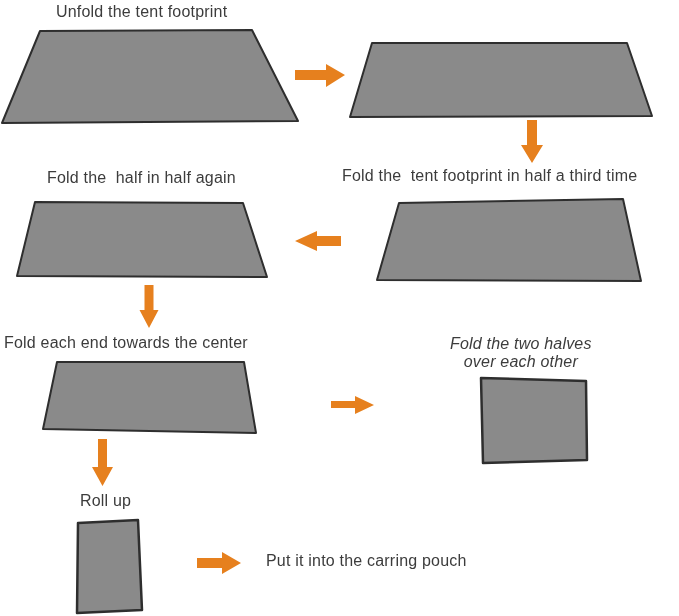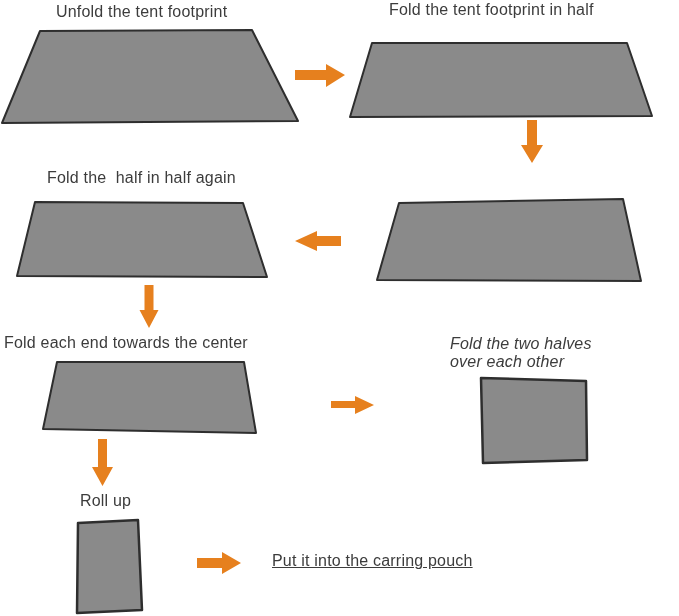--- a/index.html
+++ b/index.html
@@ -35,20 +35,21 @@
   .arrow {
     stroke: none;
   }
   .step-label {
     position: absolute;
     color: var(--text);
     font-size: 16px;
     line-height: 18px;
     white-space: pre-wrap;
     letter-spacing: 0.2px;
+    text-align: center;
   }
 </style>
 </head>
 <body>
 
 <div class="canvas">
 
   <svg width="679" height="616" viewBox="0 0 679 616">
 
     <polygon class="shape" points="40,31 252,30 298,121 2,123" fill="#8a8a8a"></polygon>
@@ -62,20 +63,20 @@
     <polygon class="arrow" points="295,70 326,70 326,64 345,75 326,87 326,80 295,80" fill="#e6801e"></polygon>
     <polygon class="arrow" points="527,120 537,120 537,145 543,145 532,163 521,145 527,145" fill="#e6801e"></polygon>
     <polygon class="arrow" points="341,236 317,236 317,231 295,241 317,251 317,246 341,246" fill="#e6801e"></polygon>
     <polygon class="arrow" points="144.5,285 153.5,285 153.5,310 158.5,310 149,328 139.5,310 144.5,310" fill="#e6801e"></polygon>
     <polygon class="arrow" points="331,401 355,401 355,396 374,405 355,414 355,408 331,408" fill="#e6801e"></polygon>
     <polygon class="arrow" points="98,439 107,439 107,467 113,467 102.5,486 92,467 98,467" fill="#e6801e"></polygon>
     <polygon class="arrow" points="197,558 222,558 222,552 241,563 222,574 222,568 197,568" fill="#e6801e"></polygon>
   </svg>
 
   <div class="step-label" style="left:56px; top:3px;">Unfold the tent footprint</div>
-  <div class="step-label" style="left:389px; top:1px;">Fold the tent footprint in half</div>
+  <div class="step-label" style="left:342px; top:167px;">Fold the  tent footprint in half a third time</div>
   <div class="step-label" style="left:47px; top:169px;">Fold the  half in half again</div>
   <div class="step-label" style="left:4px; top:334px;">Fold each end towards the center</div>
   <div class="step-label" style="left:450px; top:335px;font-style:italic;">Fold the two halves
 over each other</div>
   <div class="step-label" style="left:80px; top:492px;">Roll up</div>
-  <div class="step-label" style="left:272px; top:552px;text-decoration:underline;">Put it into the carring pouch</div>
+  <div class="step-label" style="left:266px; top:552px;">Put it into the carring pouch</div>
 </div>
 
 </body></html>

